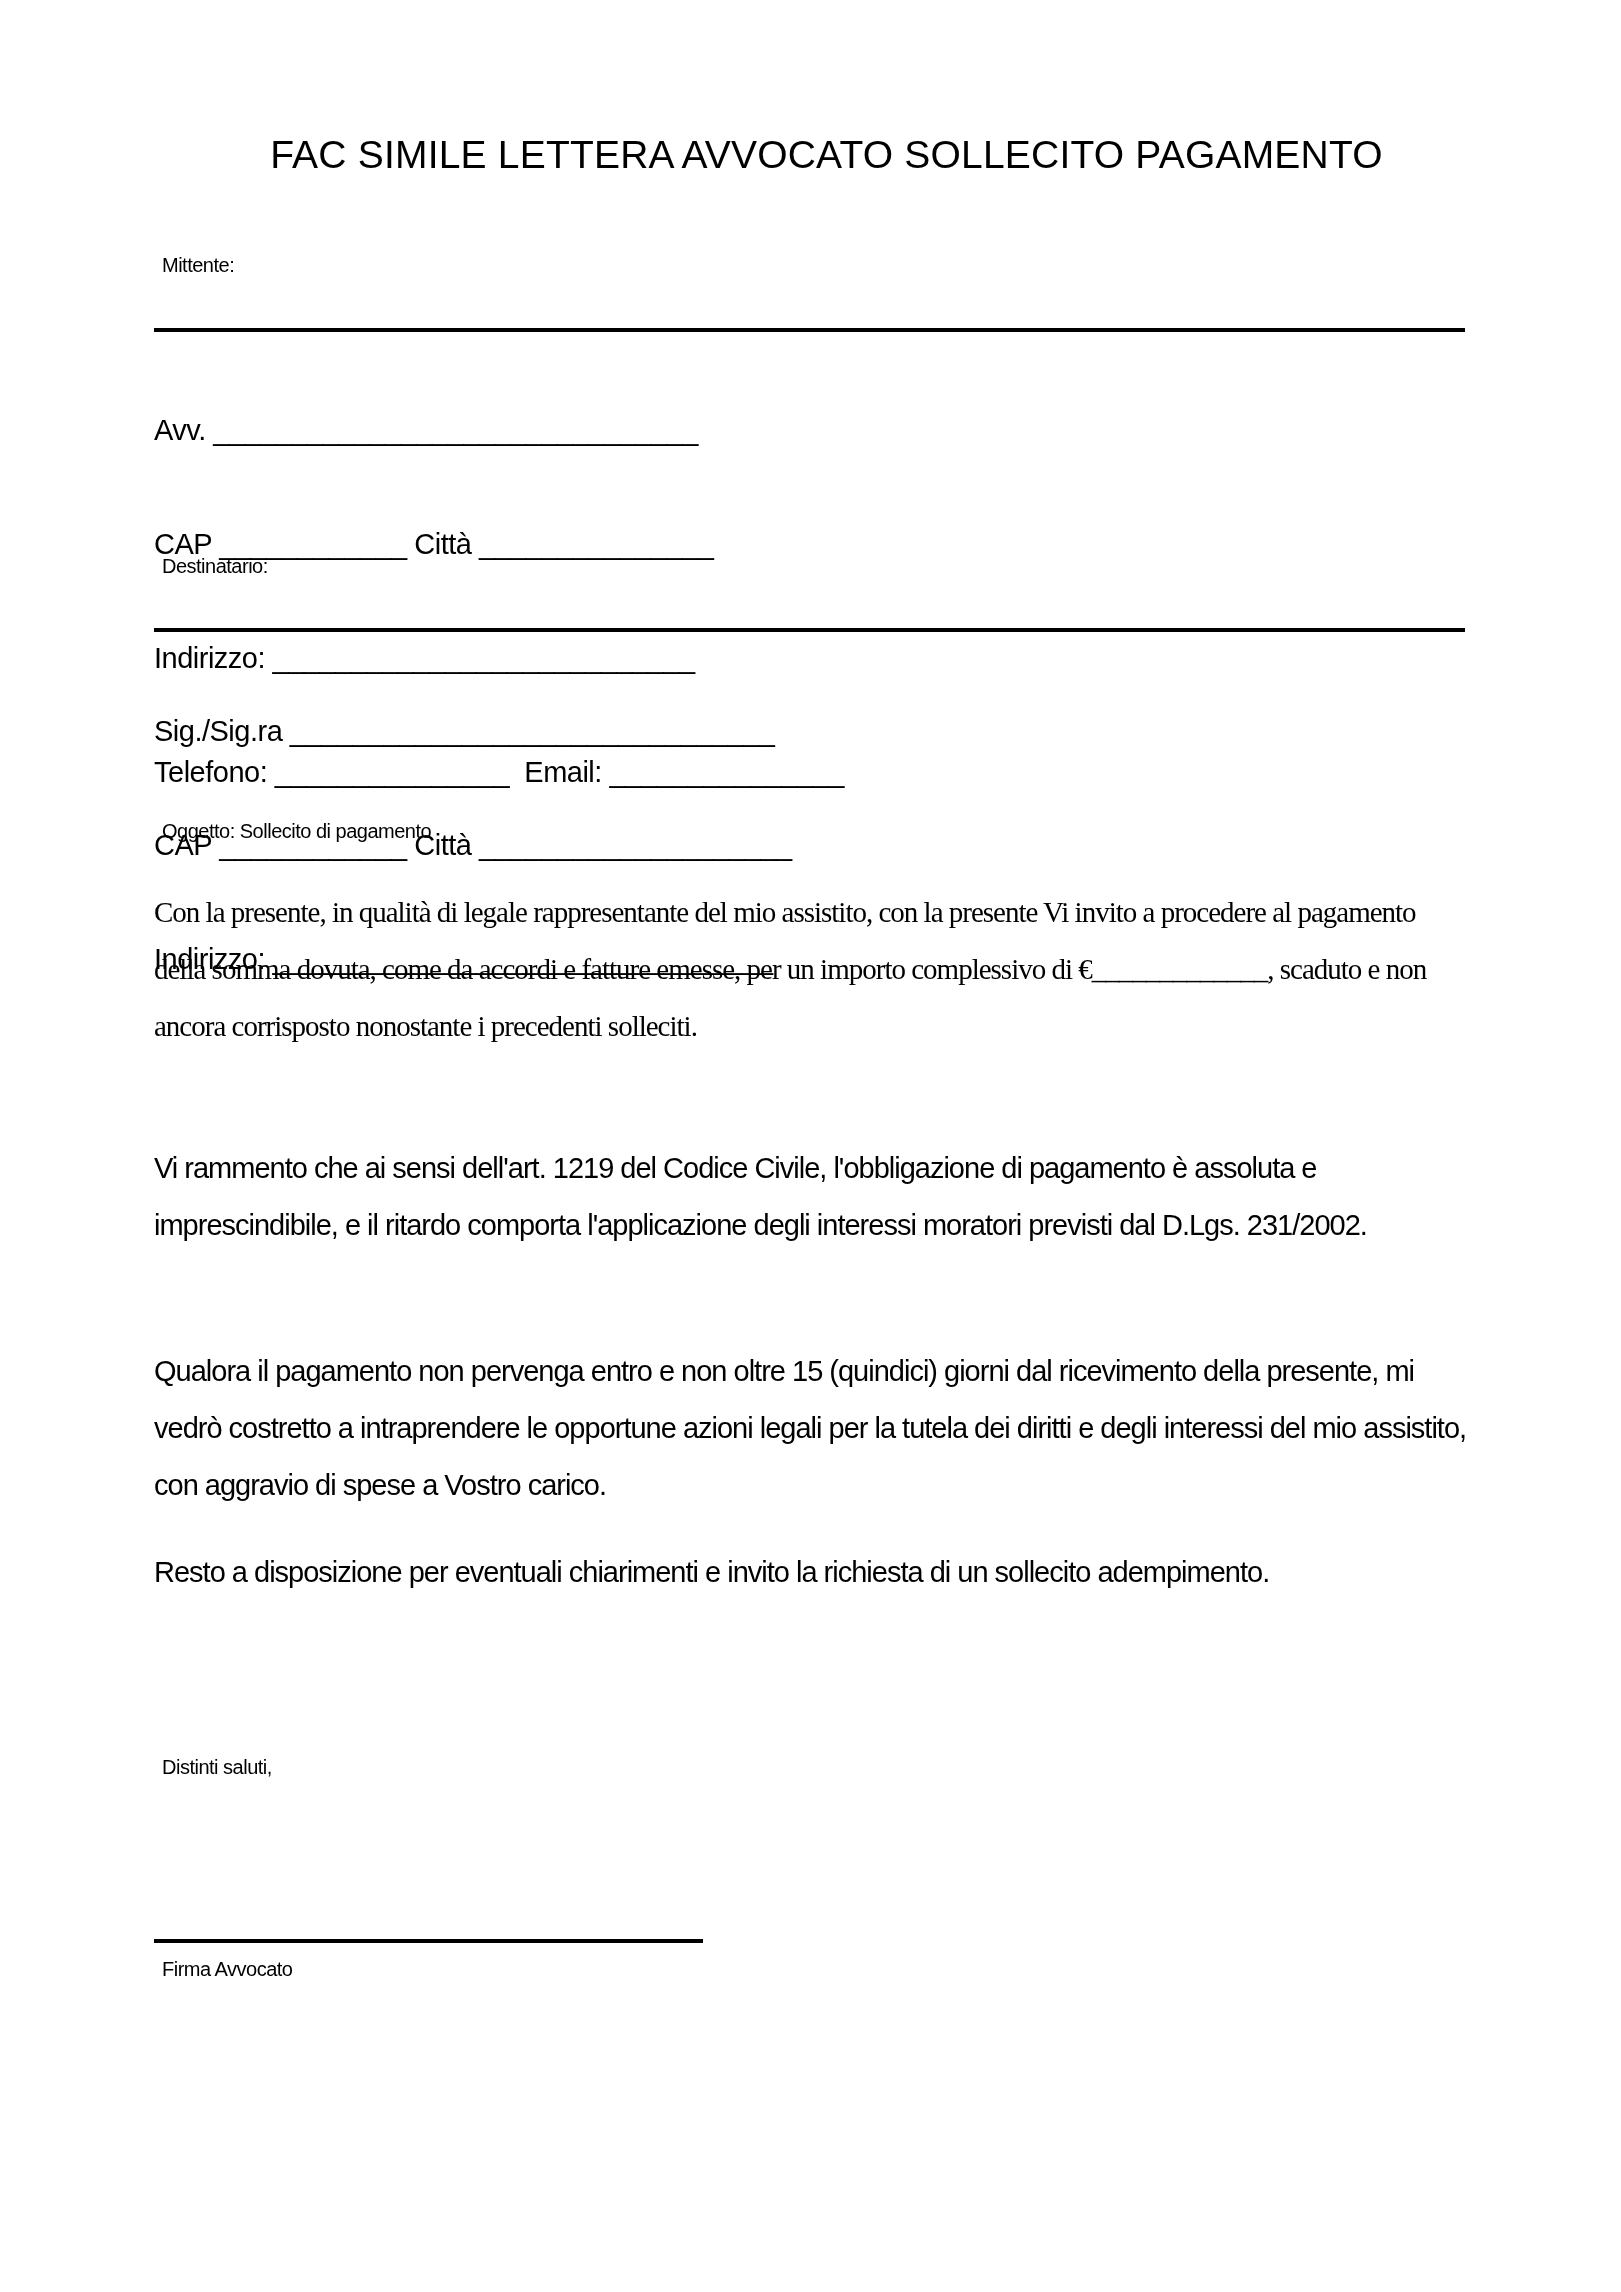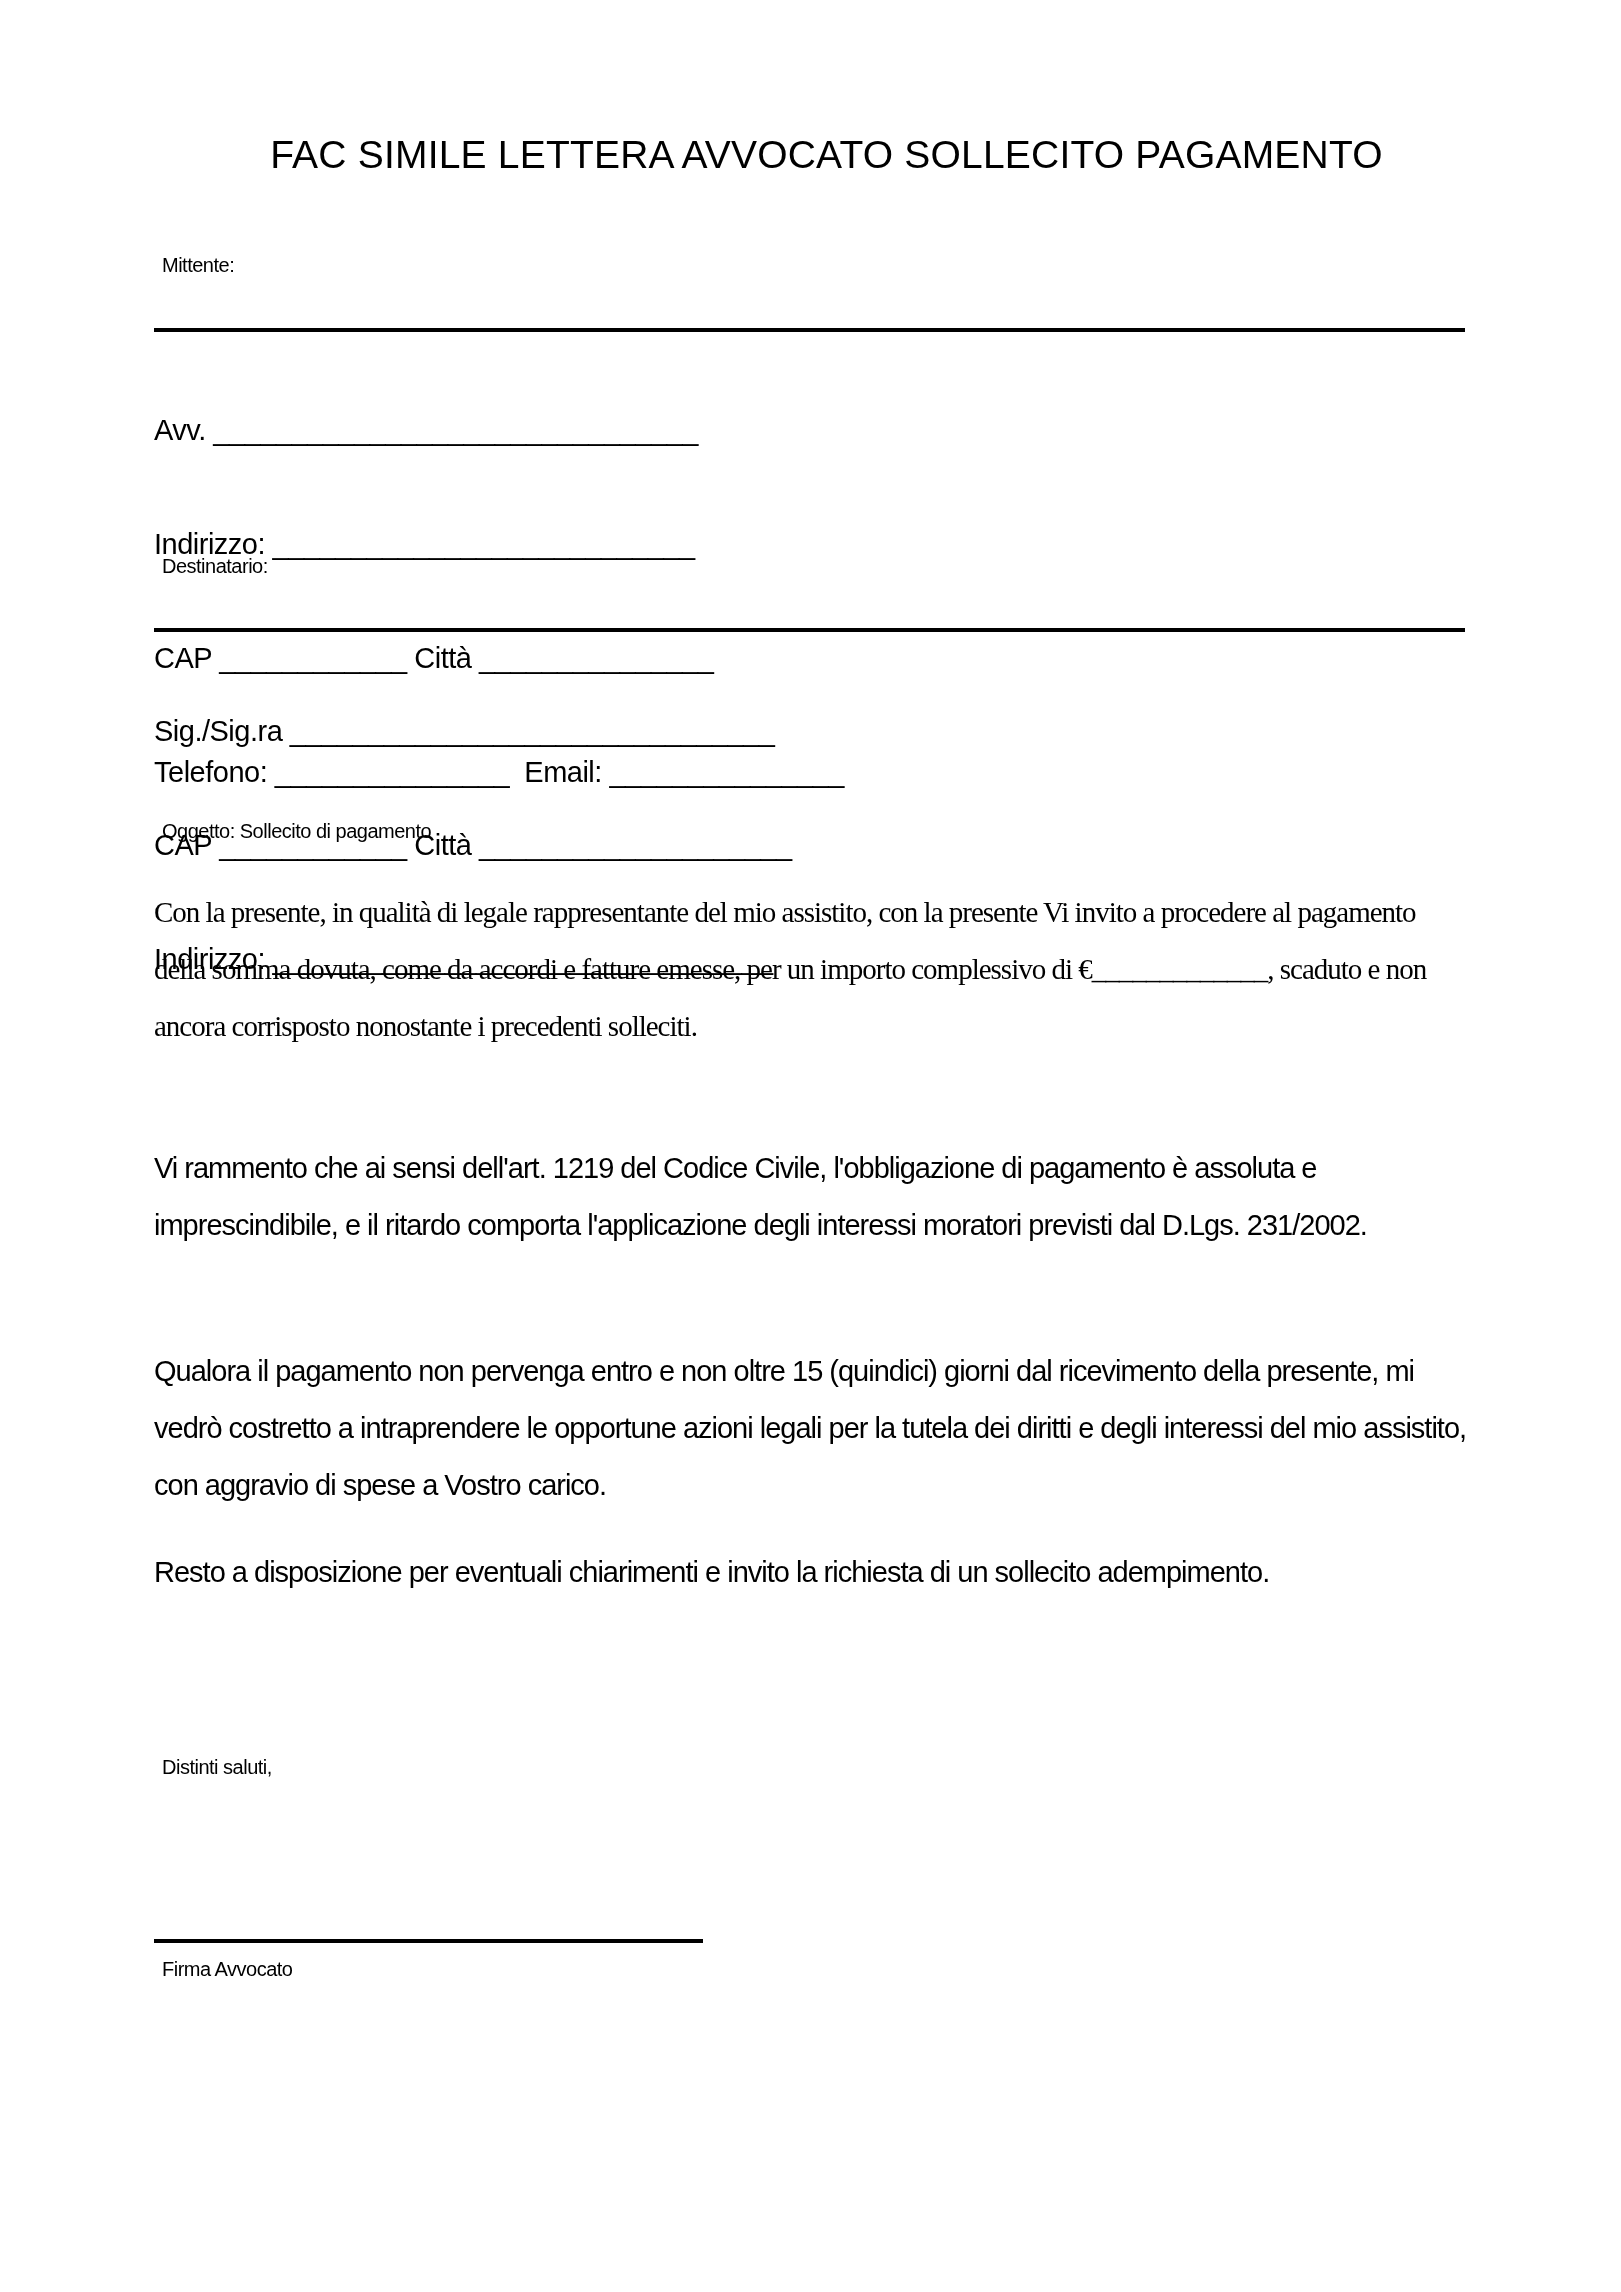--- a/index.html
+++ b/index.html
@@ -83,22 +83,22 @@
 <body>
 
 <div class="page">
 
   <h1 class="title">FAC SIMILE LETTERA AVVOCATO SOLLECITO PAGAMENTO</h1>
 
   <div class="label" id="pos-sender-label">Mittente:</div>
   <div class="rule rule-wide" id="pos-rule-sender"></div>
   <div class="fields" id="pos-sender-fields">
     <div>Avv. _______________________________</div>
+    <div>CAP ____________ Città _______________</div>
     <div>Indirizzo: ___________________________</div>
-    <div>CAP ____________ Città _______________</div>
     <div>Telefono: _______________  Email: _______________</div>
   </div>
 
   <div class="label" id="pos-recipient-label">Destinatario:</div>
   <div class="rule rule-wide" id="pos-rule-recipient"></div>
   <div class="fields" id="pos-recipient-fields">
     <div>Sig./Sig.ra _______________________________</div>
     <div>CAP ____________ Città ____________________</div>
     <div>Indirizzo: ________________________________</div>
   </div>

